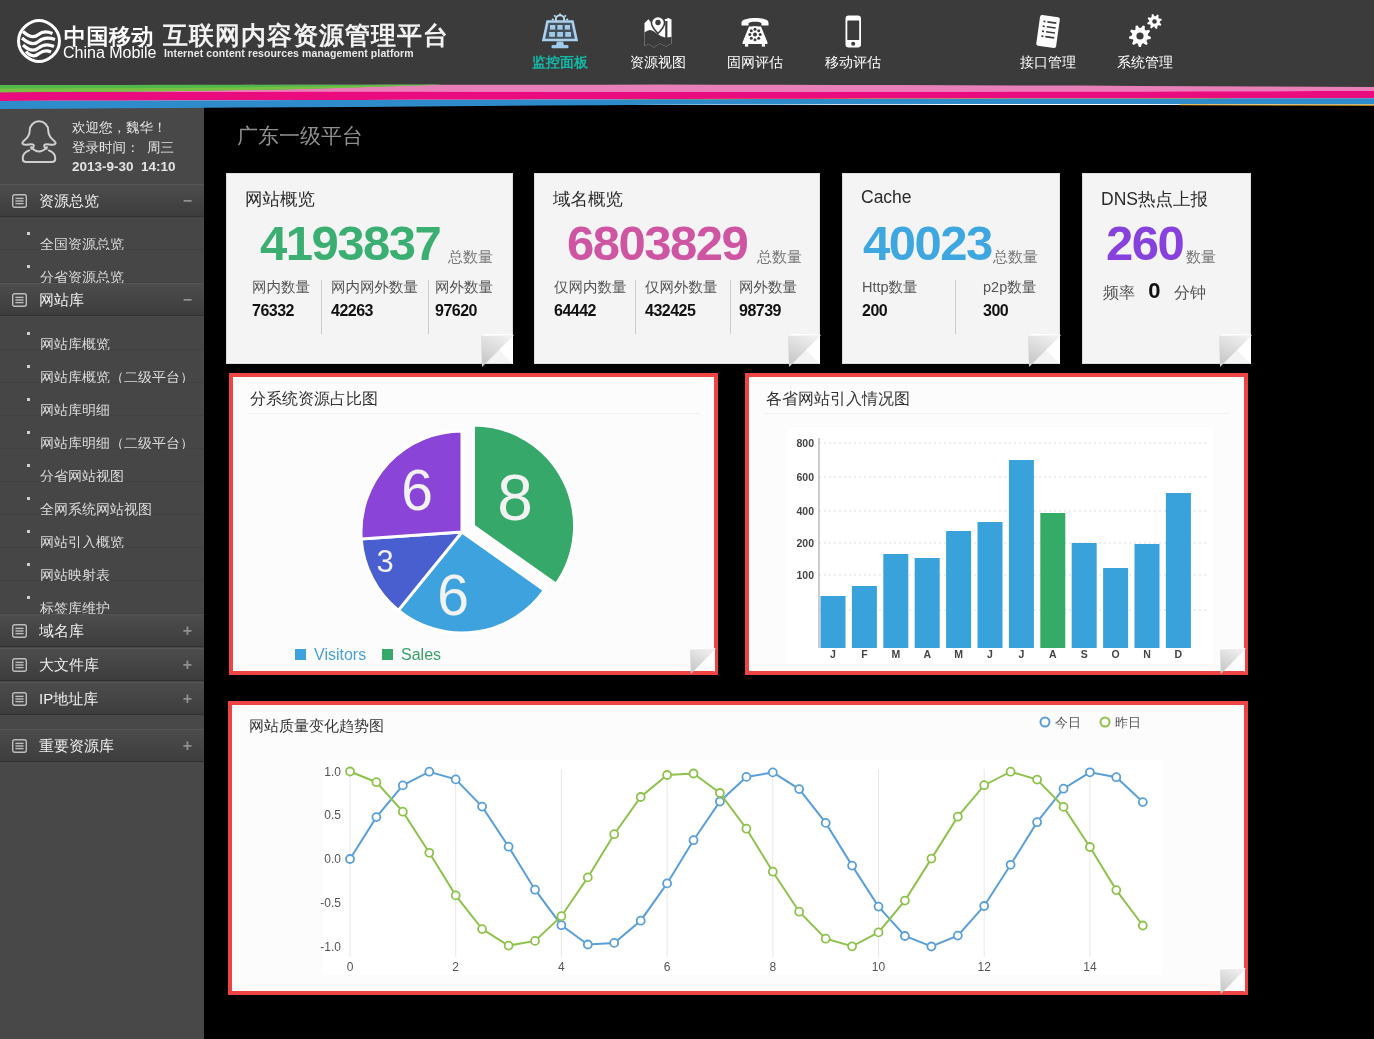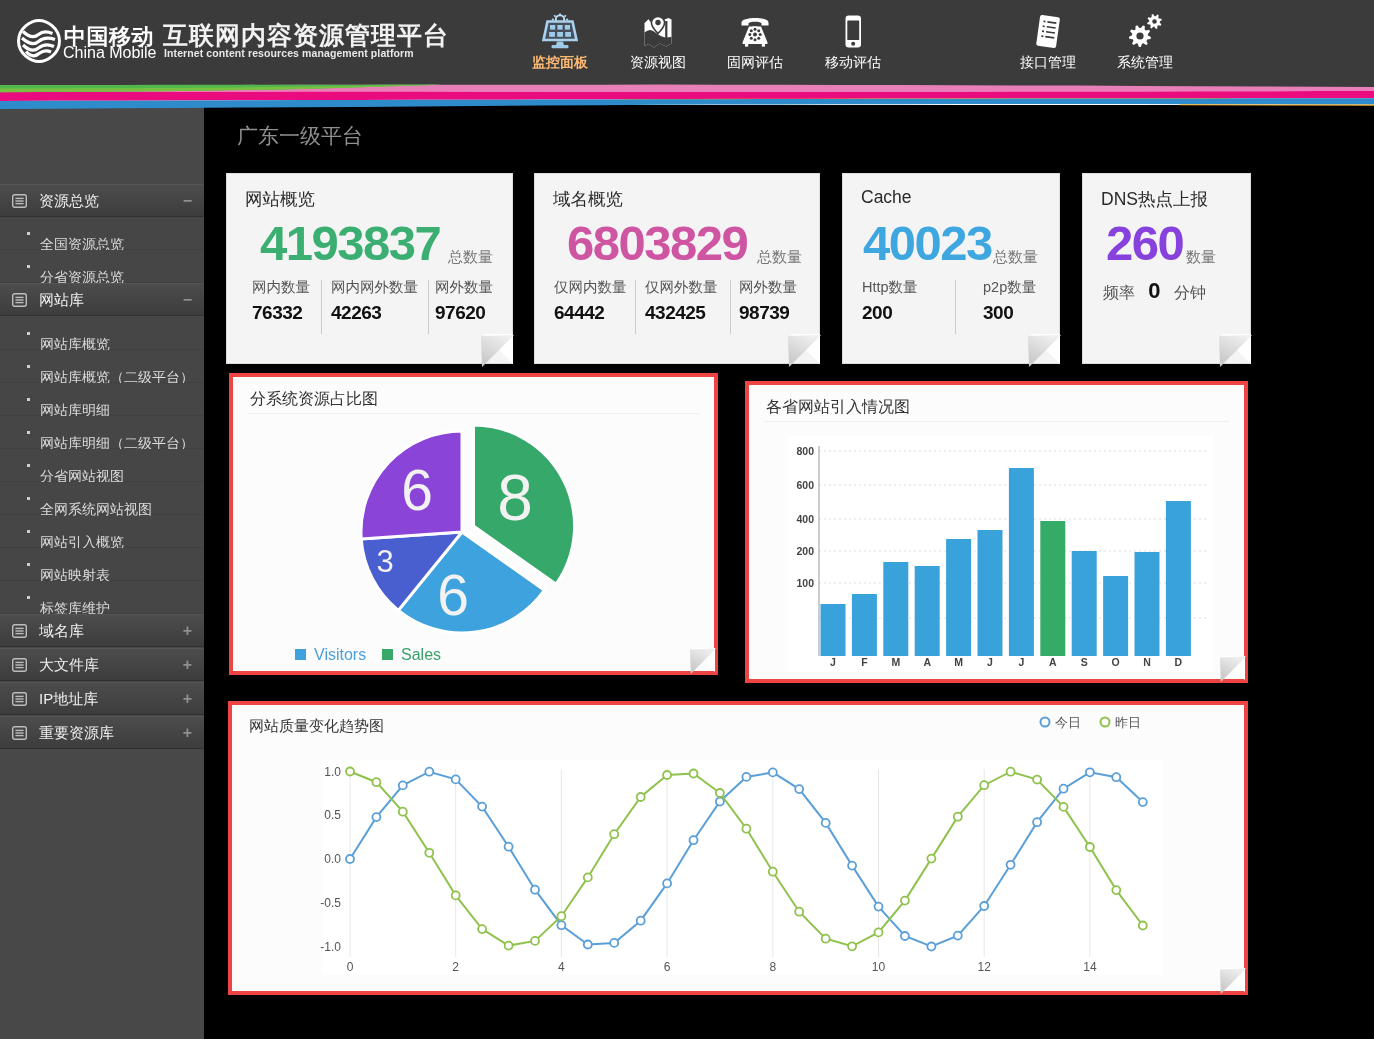--- a/index.html
+++ b/index.html
@@ -9,21 +9,21 @@
 
 #hdr{position:absolute;left:0;top:0;width:1374px;height:88px;background:#3b3b3b;}
 #logo{position:absolute;left:17px;top:19px;}
 .brand-cn{position:absolute;left:64px;top:22px;color:#fff;font-size:22px;font-weight:bold;letter-spacing:0.5px;}
 .brand-en{position:absolute;left:63px;top:44px;color:#fff;font-size:16px;}
 .t-cn{position:absolute;left:163px;top:19px;color:#f2f2f2;font-size:25px;font-weight:bold;letter-spacing:1px;}
 .t-en{position:absolute;left:164px;top:47px;color:#e8e8e8;font-size:10.5px;font-weight:bold;letter-spacing:0.1px;}
 .nav{position:absolute;top:0;width:96px;height:88px;text-align:center;}
 .nav .ic{position:absolute;left:0;right:0;top:13px;height:36px;}
 .nav .lb{position:absolute;left:-10px;right:-10px;top:54px;font-size:14px;color:#fff;}
-.nav.act .lb{color:#fdba74;font-weight:bold;}
+.nav.act .lb{color:#14b8a6;font-weight:bold;}
 
 #strip{position:absolute;left:0;top:84px;width:1374px;height:26px;}
 
 #side{position:absolute;left:0;top:105px;width:204px;height:934px;background:#484848;}
 #user{position:absolute;left:0;top:0;width:204px;height:79px;color:#e3e3e3;font-size:13.5px;}
 #user .l1{position:absolute;left:72px;top:14px;}
 #user .l2{position:absolute;left:72px;top:34px;}
 #user .l3{position:absolute;left:72px;top:54px;font-weight:bold;}
 .mh{position:absolute;left:0;width:204px;height:33px;background:linear-gradient(#4c4c4c,#3d3d3d);border-top:1px solid #555;border-bottom:1px solid #303030;color:#efefef;font-size:15px;line-height:32px;}
 .mh .tx{position:absolute;left:39px;top:0;}
@@ -36,21 +36,21 @@
 #main{position:absolute;left:204px;top:105px;width:1170px;height:934px;background:#000000;}
 #ptitle{position:absolute;left:33px;top:17px;font-size:21px;color:#8f8f8f;}
 .card{position:absolute;top:68px;height:191px;background:#f4f4f4;border:1px solid #ddd;box-shadow:2px 3px 6px rgba(0,0,0,0.18);}
 .fold{position:absolute;right:-1px;bottom:-1px;width:0;height:0;border-style:solid;border-width:0 30px 30px 0;border-color:transparent #fff transparent transparent;z-index:1;}
 .fold2{position:absolute;right:-2px;bottom:-4px;width:33px;height:34px;background:linear-gradient(205deg,#efefef 15%,#cccccc 80%);clip-path:polygon(0 9%,100% 6%,3% 100%);filter:drop-shadow(-1px 2px 2px rgba(0,0,0,0.25));z-index:2;}
 .card .ct{position:absolute;left:18px;top:13px;font-size:17.5px;color:#2a2a2a;}
 .bignum{position:absolute;font-size:49px;font-weight:bold;letter-spacing:-1.5px;}
 .biglab{position:absolute;font-size:15px;color:#777;}
 .col{position:absolute;top:104px;}
 .col .cl{font-size:14.5px;color:#555;}
-.col .cv{font-size:19px;font-weight:bold;color:#111;margin-top:5px;letter-spacing:-0.5px;}
+.col .cv{font-size:16px;font-weight:bold;color:#111;margin-top:5px;letter-spacing:-0.5px;}
 .vdiv{position:absolute;top:106px;width:1px;height:54px;background:#ccc;}
 .panel{position:absolute;background:#fcfcfc;border:4px solid #ef4444;box-shadow:2px 3px 6px rgba(0,0,0,0.15);}
 .panel .pt{position:absolute;left:17px;top:12px;font-size:16px;color:#333;}
 .tline{position:absolute;left:14px;right:14px;top:36px;height:1px;background:#f0f0f0;}
 </style>
 </head>
 <body>
 <div id="page">
 <div id="hdr">
   <svg id="logo" width="44" height="44" viewBox="0 0 44 44">
@@ -159,20 +159,32 @@
 <path d="M0,0.0 L60,0.0 L120,0.0 L180,0.0 L240,0.0 L300,0.0 L360,0.0 L420,0.0 L480,0.0 L540,0.0 L600,0.0 L660,0.0 L720,0.0 L780,0.0 L840,0.0 L900,0.0 L960,0.0 L1020,0.0 L1080,0.0 L1140,0.0 L1200,0.0 L1260,0.0 L1320,0.0 L1374,0.0 L1374,3.0 L1320,2.8 L1260,2.5 L1200,2.2 L1140,1.9 L1080,1.6 L1020,1.4 L960,1.3 L900,1.1 L840,1.0 L780,0.8 L720,0.7 L660,0.6 L600,0.7 L540,0.7 L480,0.7 L420,0.8 L360,0.8 L300,0.8 L240,0.9 L180,0.9 L120,0.9 L60,1.0 L0,1.0 Z" fill="#3b3b3b"></path>
 <path d="M0,1.0 L60,1.0 L120,0.9 L180,0.9 L240,0.9 L300,0.8 L360,0.8 L420,0.8 L480,0.7 L540,0.7 L600,0.7 L660,0.6 L720,0.7 L780,0.8 L840,1.0 L900,1.1 L960,1.3 L1020,1.4 L1080,1.6 L1140,1.9 L1200,2.2 L1260,2.5 L1320,2.8 L1374,3.0 L1374,7.0 L1320,7.1 L1260,7.2 L1200,7.3 L1140,7.4 L1080,7.5 L1020,7.6 L960,7.7 L900,7.8 L840,7.8 L780,7.9 L720,8.0 L660,7.9 L600,7.9 L540,7.8 L480,7.7 L420,7.6 L360,7.5 L300,7.6 L240,7.7 L180,7.7 L120,7.8 L60,7.9 L0,8.0 Z" fill="#e87fb8"></path>
 <path d="M0,8.0 L60,7.9 L120,7.8 L180,7.7 L240,7.7 L300,7.6 L360,7.5 L420,7.6 L480,7.7 L540,7.8 L600,7.9 L660,7.9 L720,8.0 L780,7.9 L840,7.8 L900,7.8 L960,7.7 L1020,7.6 L1080,7.5 L1140,7.4 L1200,7.3 L1260,7.2 L1320,7.1 L1374,7.0 L1374,14.2 L1320,14.2 L1260,14.3 L1200,14.4 L1140,14.4 L1080,14.5 L1020,14.6 L960,14.7 L900,14.8 L840,14.9 L780,15.0 L720,15.2 L660,15.3 L600,15.4 L540,15.6 L480,15.7 L420,15.8 L360,16.0 L300,16.1 L240,16.3 L180,16.5 L120,16.7 L60,16.8 L0,17.0 Z" fill="#ea0c7f"></path>
 <path d="M620,15.1 L680,14.9 L740,14.8 L800,14.7 L860,14.6 L920,14.5 L980,14.3 L1040,14.2 L1100,14.2 L1160,14.1 L1220,14.0 L1230,14.0 L1230,15.3 L1220,15.3 L1160,15.4 L1100,15.5 L1040,15.5 L980,15.6 L920,15.8 L860,15.9 L800,16.0 L740,16.1 L680,16.2 L620,16.4 Z" fill="#f6ab25"></path>
 <path d="M0,17.0 L60,16.8 L120,16.7 L180,16.5 L240,16.3 L300,16.1 L360,16.0 L420,15.8 L480,15.7 L540,15.6 L600,15.4 L660,15.3 L720,15.2 L780,15.0 L840,14.9 L900,14.8 L960,14.7 L1020,14.6 L1080,14.5 L1140,14.4 L1200,14.4 L1260,14.3 L1320,14.2 L1374,14.2 L1374,20.5 L1320,20.4 L1260,20.3 L1200,20.2 L1140,20.1 L1080,20.0 L1020,20.0 L960,20.1 L900,20.2 L840,20.3 L780,20.4 L720,20.5 L660,20.8 L600,21.2 L540,21.6 L480,22.1 L420,22.5 L360,22.9 L300,23.3 L240,23.6 L180,24.0 L120,24.3 L60,24.7 L0,25.0 Z" fill="#2f8ccb"></path>
 <path d="M1180,20.3 L1374,20.6 L1374,21.8 L1180,21.2 Z" fill="#f6ab25"></path>
 <path d="M0,1.0 L40,1.0 L80,0.9 L120,0.9 L160,0.8 L200,0.8 L240,0.8 L280,0.7 L320,0.7 L360,0.7 L400,0.6 L440,0.6 L440,0.8 L400,2.1 L360,3.3 L320,4.6 L280,5.5 L240,6.1 L200,6.7 L160,7.3 L120,7.6 L80,7.8 L40,8.0 L0,8.2 Z" fill="#52b84c"></path>
 <path d="M0,4.6 L40,4.5 L80,4.3 L120,4.2 L160,4.0 L200,3.7 L240,3.4 L280,3.1 L320,2.6 L360,2.0 L400,1.3 L440,0.7 L440,0.8 L400,2.1 L360,3.3 L320,4.6 L280,5.5 L240,6.1 L200,6.7 L160,7.3 L120,7.6 L80,7.8 L40,8.0 L0,8.2 Z" fill="#7ac143"></path>
 </svg></div>
 <div id="side">
+<div id="user">
+  <svg width="40" height="47" viewBox="0 0 36 43" style="position:absolute;left:19px;top:11px;">
+    <g fill="none" stroke="#d0d0d0" stroke-width="1.8" stroke-linecap="round">
+      <path d="M11,30 C13,28.8 13.8,27.5 13,26.5 C12,25.2 8.5,26.3 5.5,26.3 C2.5,26.3 2,24.3 4,22.8 C7,20.5 9.5,17.5 9.5,13.5 C9.5,8.5 13.3,4.8 18,4.8 C22.7,4.8 26.5,8.5 26.5,13.5 C26.5,17.5 29,20.5 32,22.8 C34,24.3 33.5,26.3 30.5,26.3 C27.5,26.3 24,25.2 23,26.5 C22.2,27.5 23,28.8 25,30"></path>
+      <path d="M10.7,28.5 Q18,36.5 25.3,28.5"></path>
+      <path d="M9,31.5 C5.5,33 3.2,35.2 3.2,38 L3.2,39.5 Q3.2,42 6.2,42 L29.8,42 Q32.8,42 32.8,39.5 L32.8,38 C32.8,35.2 30.5,33 27,31.5"></path>
+    </g>
+  </svg>
+  <div class="l1">欢迎您，魏华！</div>
+  <div class="l2">登录时间：&nbsp;&nbsp;周三</div>
+  <div class="l3">2013-9-30&nbsp;&nbsp;14:10</div>
+</div>
 <div class="mh" style="top:79px;">
         <svg width="15" height="14" viewBox="0 0 15 14">
           <rect x="0.7" y="0.7" width="13.6" height="12.6" rx="2" fill="none" stroke="#bdbdbd" stroke-width="1.4"></rect>
           <line x1="3.4" y1="4.4" x2="11.6" y2="4.4" stroke="#bdbdbd" stroke-width="1.4"></line>
           <line x1="3.4" y1="7" x2="11.6" y2="7" stroke="#bdbdbd" stroke-width="1.4"></line>
           <line x1="3.4" y1="9.6" x2="11.6" y2="9.6" stroke="#bdbdbd" stroke-width="1.4"></line>
         </svg>
         <span class="tx">资源总览</span>
         <span class="pm">−</span>
       </div>
@@ -242,21 +254,21 @@
 <div class="mh" style="top:577px;">
         <svg width="15" height="14" viewBox="0 0 15 14">
           <rect x="0.7" y="0.7" width="13.6" height="12.6" rx="2" fill="none" stroke="#bdbdbd" stroke-width="1.4"></rect>
           <line x1="3.4" y1="4.4" x2="11.6" y2="4.4" stroke="#bdbdbd" stroke-width="1.4"></line>
           <line x1="3.4" y1="7" x2="11.6" y2="7" stroke="#bdbdbd" stroke-width="1.4"></line>
           <line x1="3.4" y1="9.6" x2="11.6" y2="9.6" stroke="#bdbdbd" stroke-width="1.4"></line>
         </svg>
         <span class="tx">IP地址库</span>
         <span class="pm">+</span>
       </div>
-<div class="mh" style="top:611px;">
+<div class="mh" style="top:624px;">
         <svg width="15" height="14" viewBox="0 0 15 14">
           <rect x="0.7" y="0.7" width="13.6" height="12.6" rx="2" fill="none" stroke="#bdbdbd" stroke-width="1.4"></rect>
           <line x1="3.4" y1="4.4" x2="11.6" y2="4.4" stroke="#bdbdbd" stroke-width="1.4"></line>
           <line x1="3.4" y1="7" x2="11.6" y2="7" stroke="#bdbdbd" stroke-width="1.4"></line>
           <line x1="3.4" y1="9.6" x2="11.6" y2="9.6" stroke="#bdbdbd" stroke-width="1.4"></line>
         </svg>
         <span class="tx">重要资源库</span>
         <span class="pm">+</span>
       </div>
 </div>
@@ -351,21 +363,21 @@
     <rect x="62" y="242" width="11" height="11" fill="#3da2dd"></rect>
     <text x="81" y="253" font-size="16" fill="#4a9fd8">Visitors</text>
     <rect x="149" y="242" width="11" height="11" fill="#36a869"></rect>
     <text x="168" y="253" font-size="16" fill="#3aa06a">Sales</text>
     </g>
   </svg>
 <div class="fold2" style="width:26px;height:27px;bottom:-3px;"></div>
         <div class="fold" style="border-width:0 24px 24px 0;"></div>
 </div>
 
-<div class="panel" id="barp" style="left:541px;top:276px;width:503px;height:302px;">
+<div class="panel" id="barp" style="left:541px;top:268px;width:503px;height:302px;">
   <div class="pt">各省网站引入情况图</div>
         <div class="tline"></div>
   <svg width="426" height="236" viewBox="0 0 426 236" style="position:absolute;left:39px;top:51px;background:#fff;" font-family="Liberation Sans, sans-serif">
 <line x1="31" y1="15" x2="420" y2="15" stroke="#ddd" stroke-width="1" stroke-dasharray="2,3"></line>
 <line x1="31" y1="49" x2="420" y2="49" stroke="#ddd" stroke-width="1" stroke-dasharray="2,3"></line>
 <line x1="31" y1="83" x2="420" y2="83" stroke="#ddd" stroke-width="1" stroke-dasharray="2,3"></line>
 <line x1="31" y1="115" x2="420" y2="115" stroke="#ddd" stroke-width="1" stroke-dasharray="2,3"></line>
 <line x1="31" y1="147" x2="420" y2="147" stroke="#ddd" stroke-width="1" stroke-dasharray="2,3"></line>
 <line x1="31" y1="182" x2="420" y2="182" stroke="#ddd" stroke-width="1" stroke-dasharray="2,3"></line>
 <line x1="31" y1="10" x2="31" y2="220" stroke="#bbb" stroke-width="1.5"></line>

